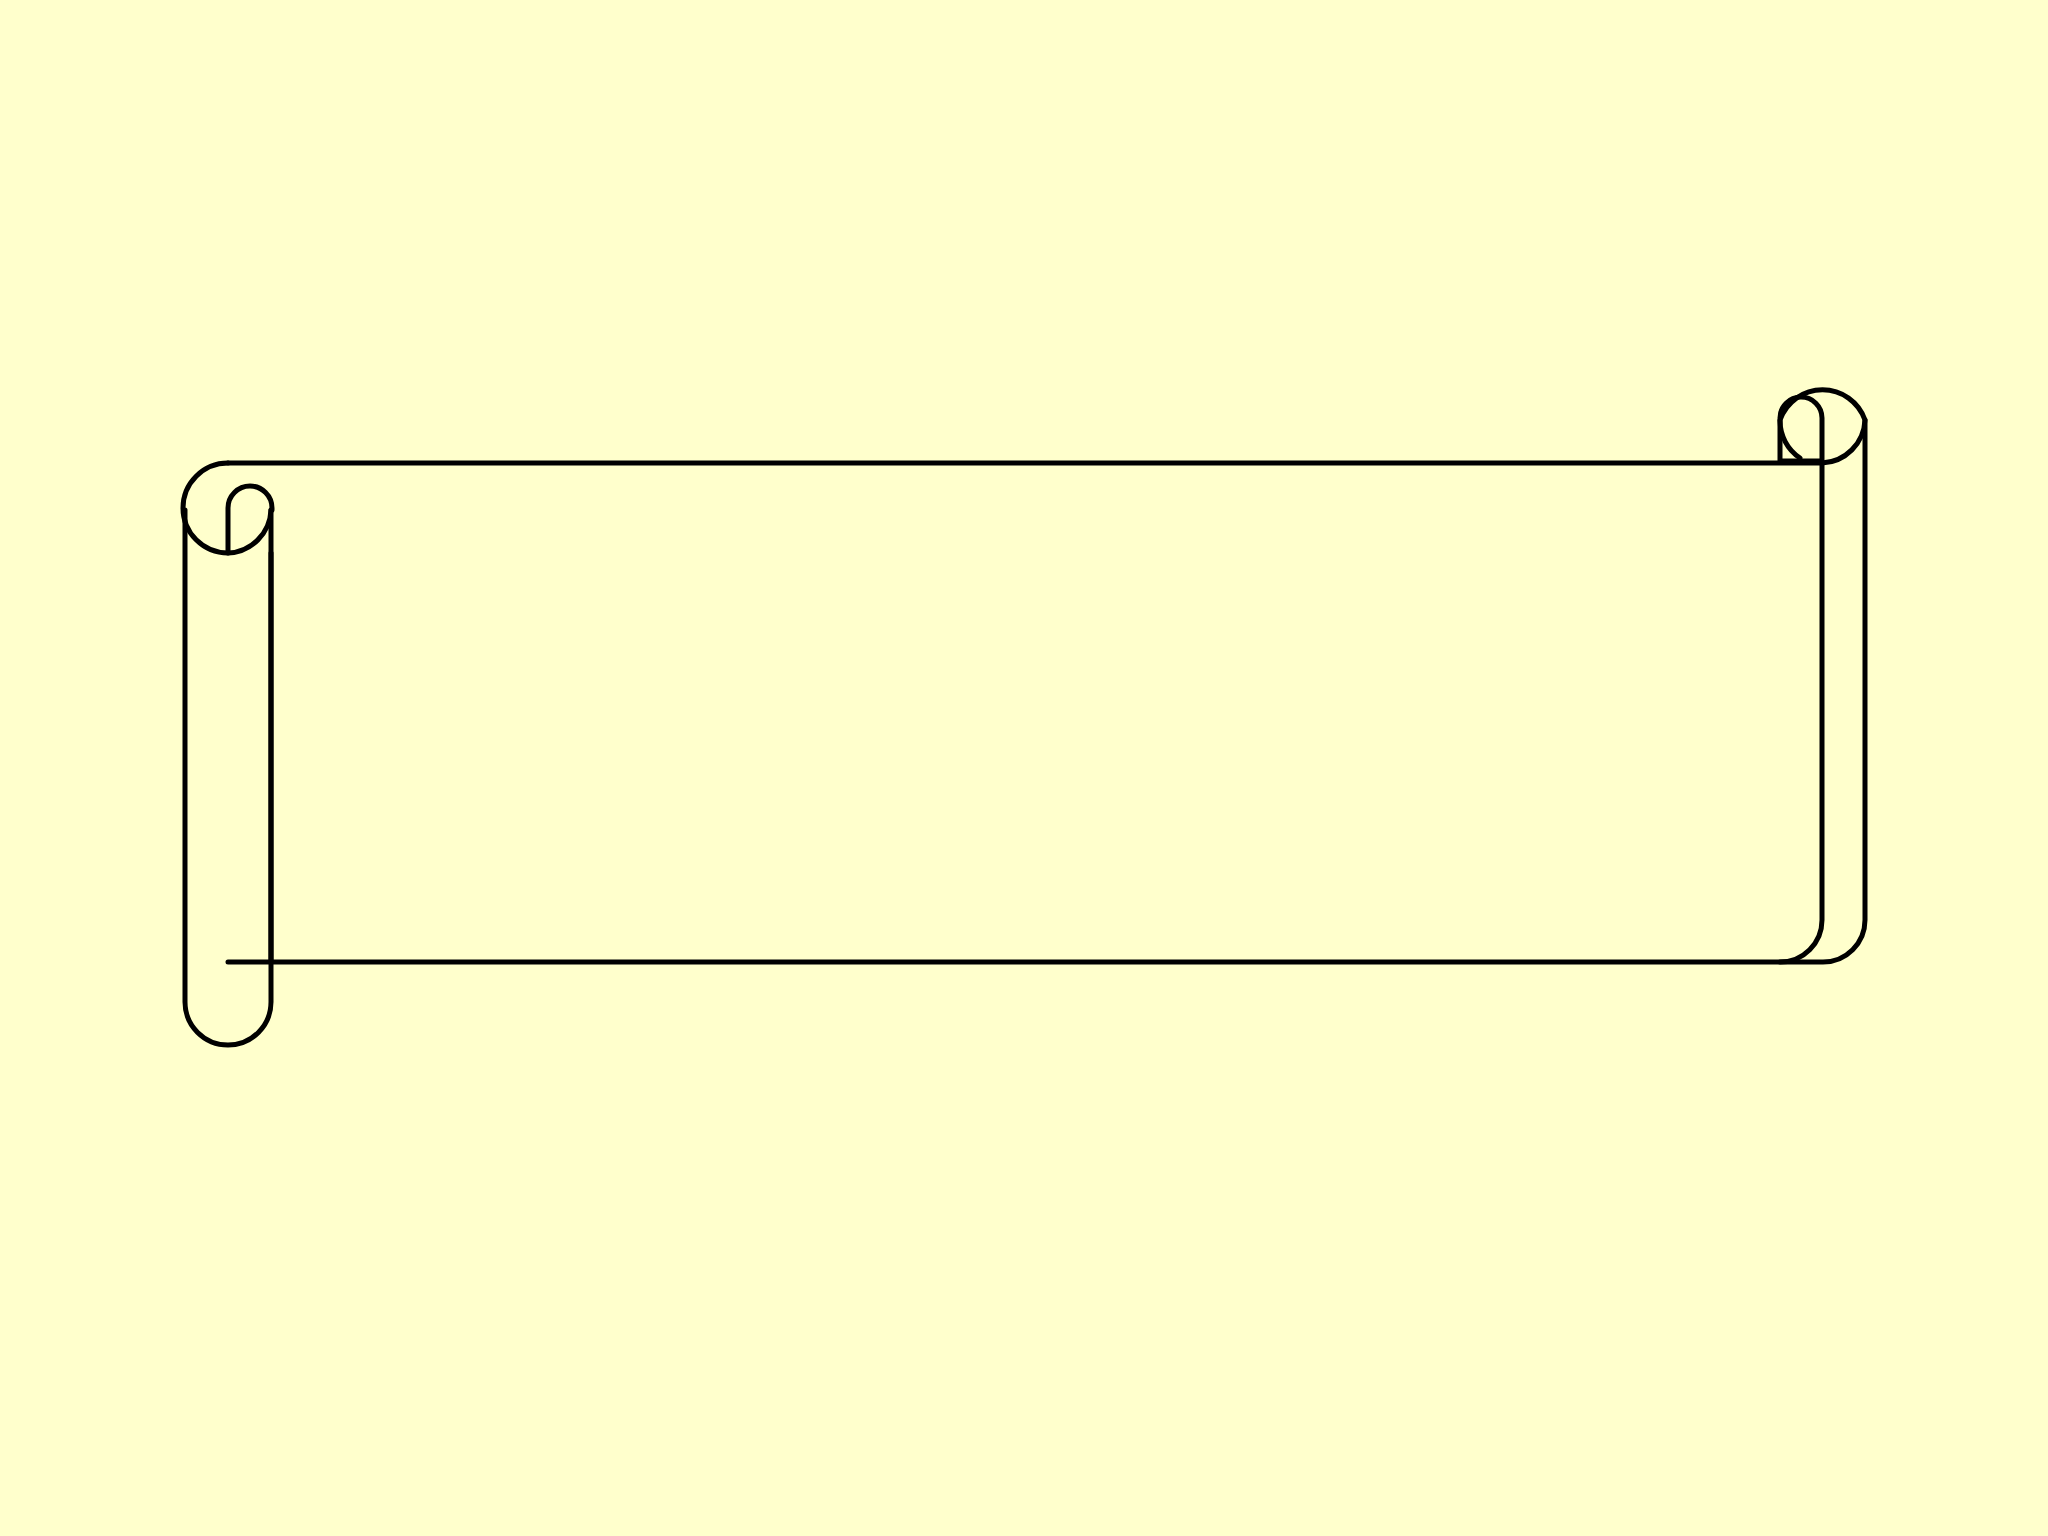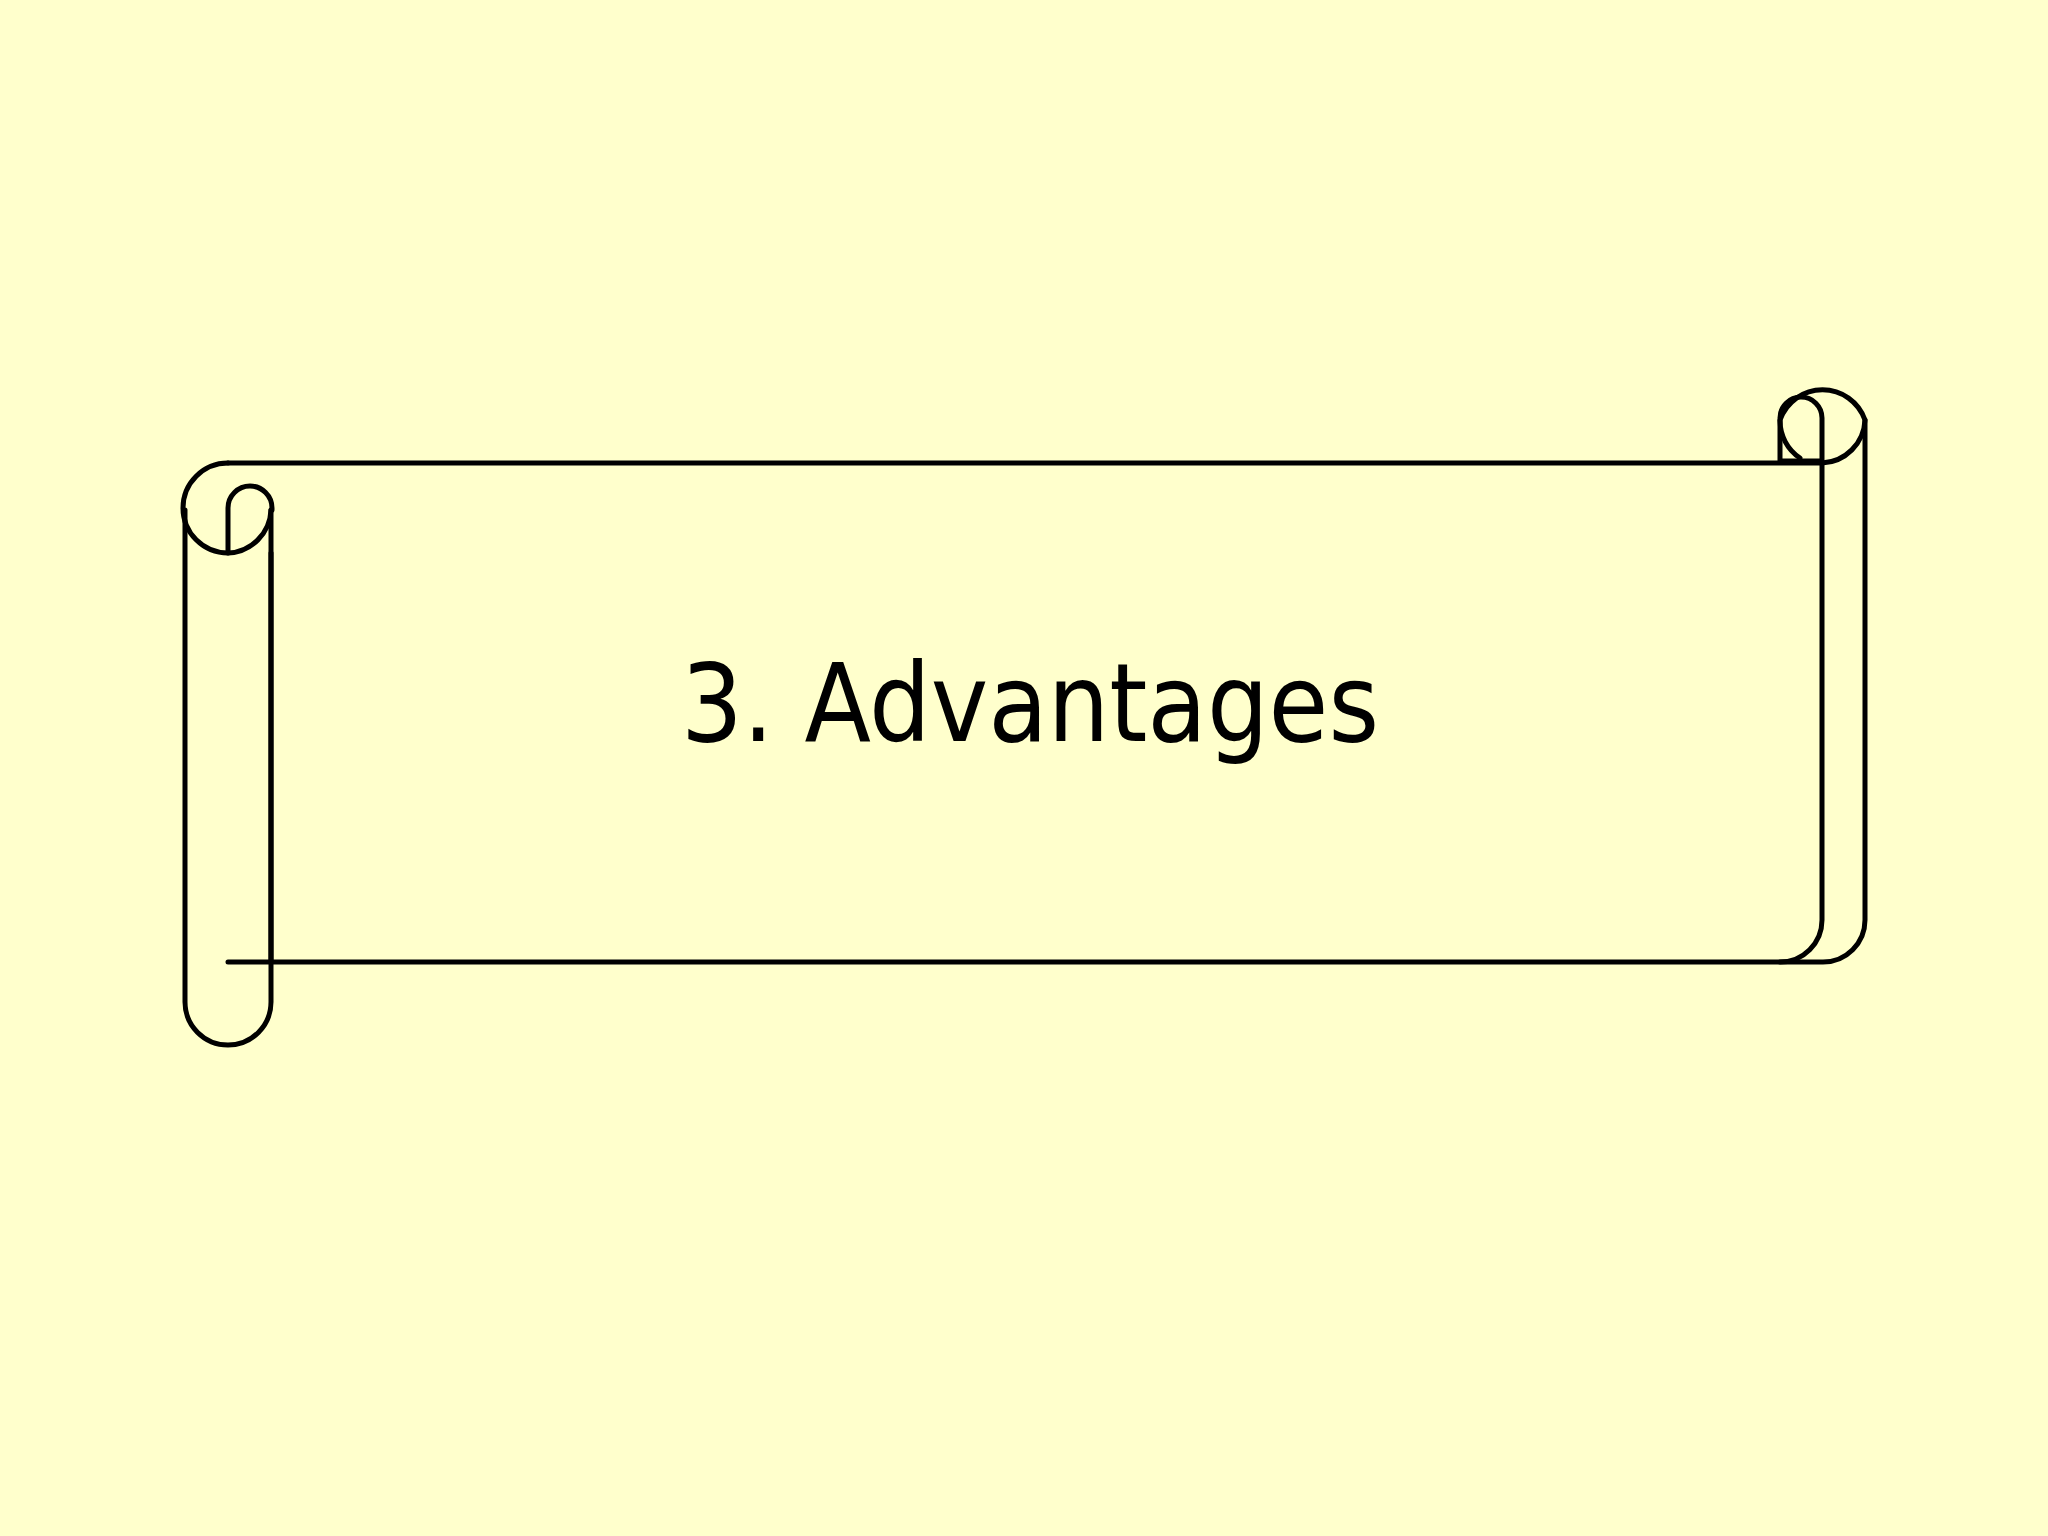--- a/index.html
+++ b/index.html
@@ -106,15 +106,14 @@
              L 1822 418
              A 21 21 0 0 0 1780 418"></path>
 
     <path class="scroll-stroke" d="M 1865 420
              L 1865 920
              A 42 42 0 0 1 1823 962
              L 1780 962"></path>
 
   </svg>
 
-  <div id="scroll-title">3. Advantages</div>
 
 </div>
 
 </body></html>

